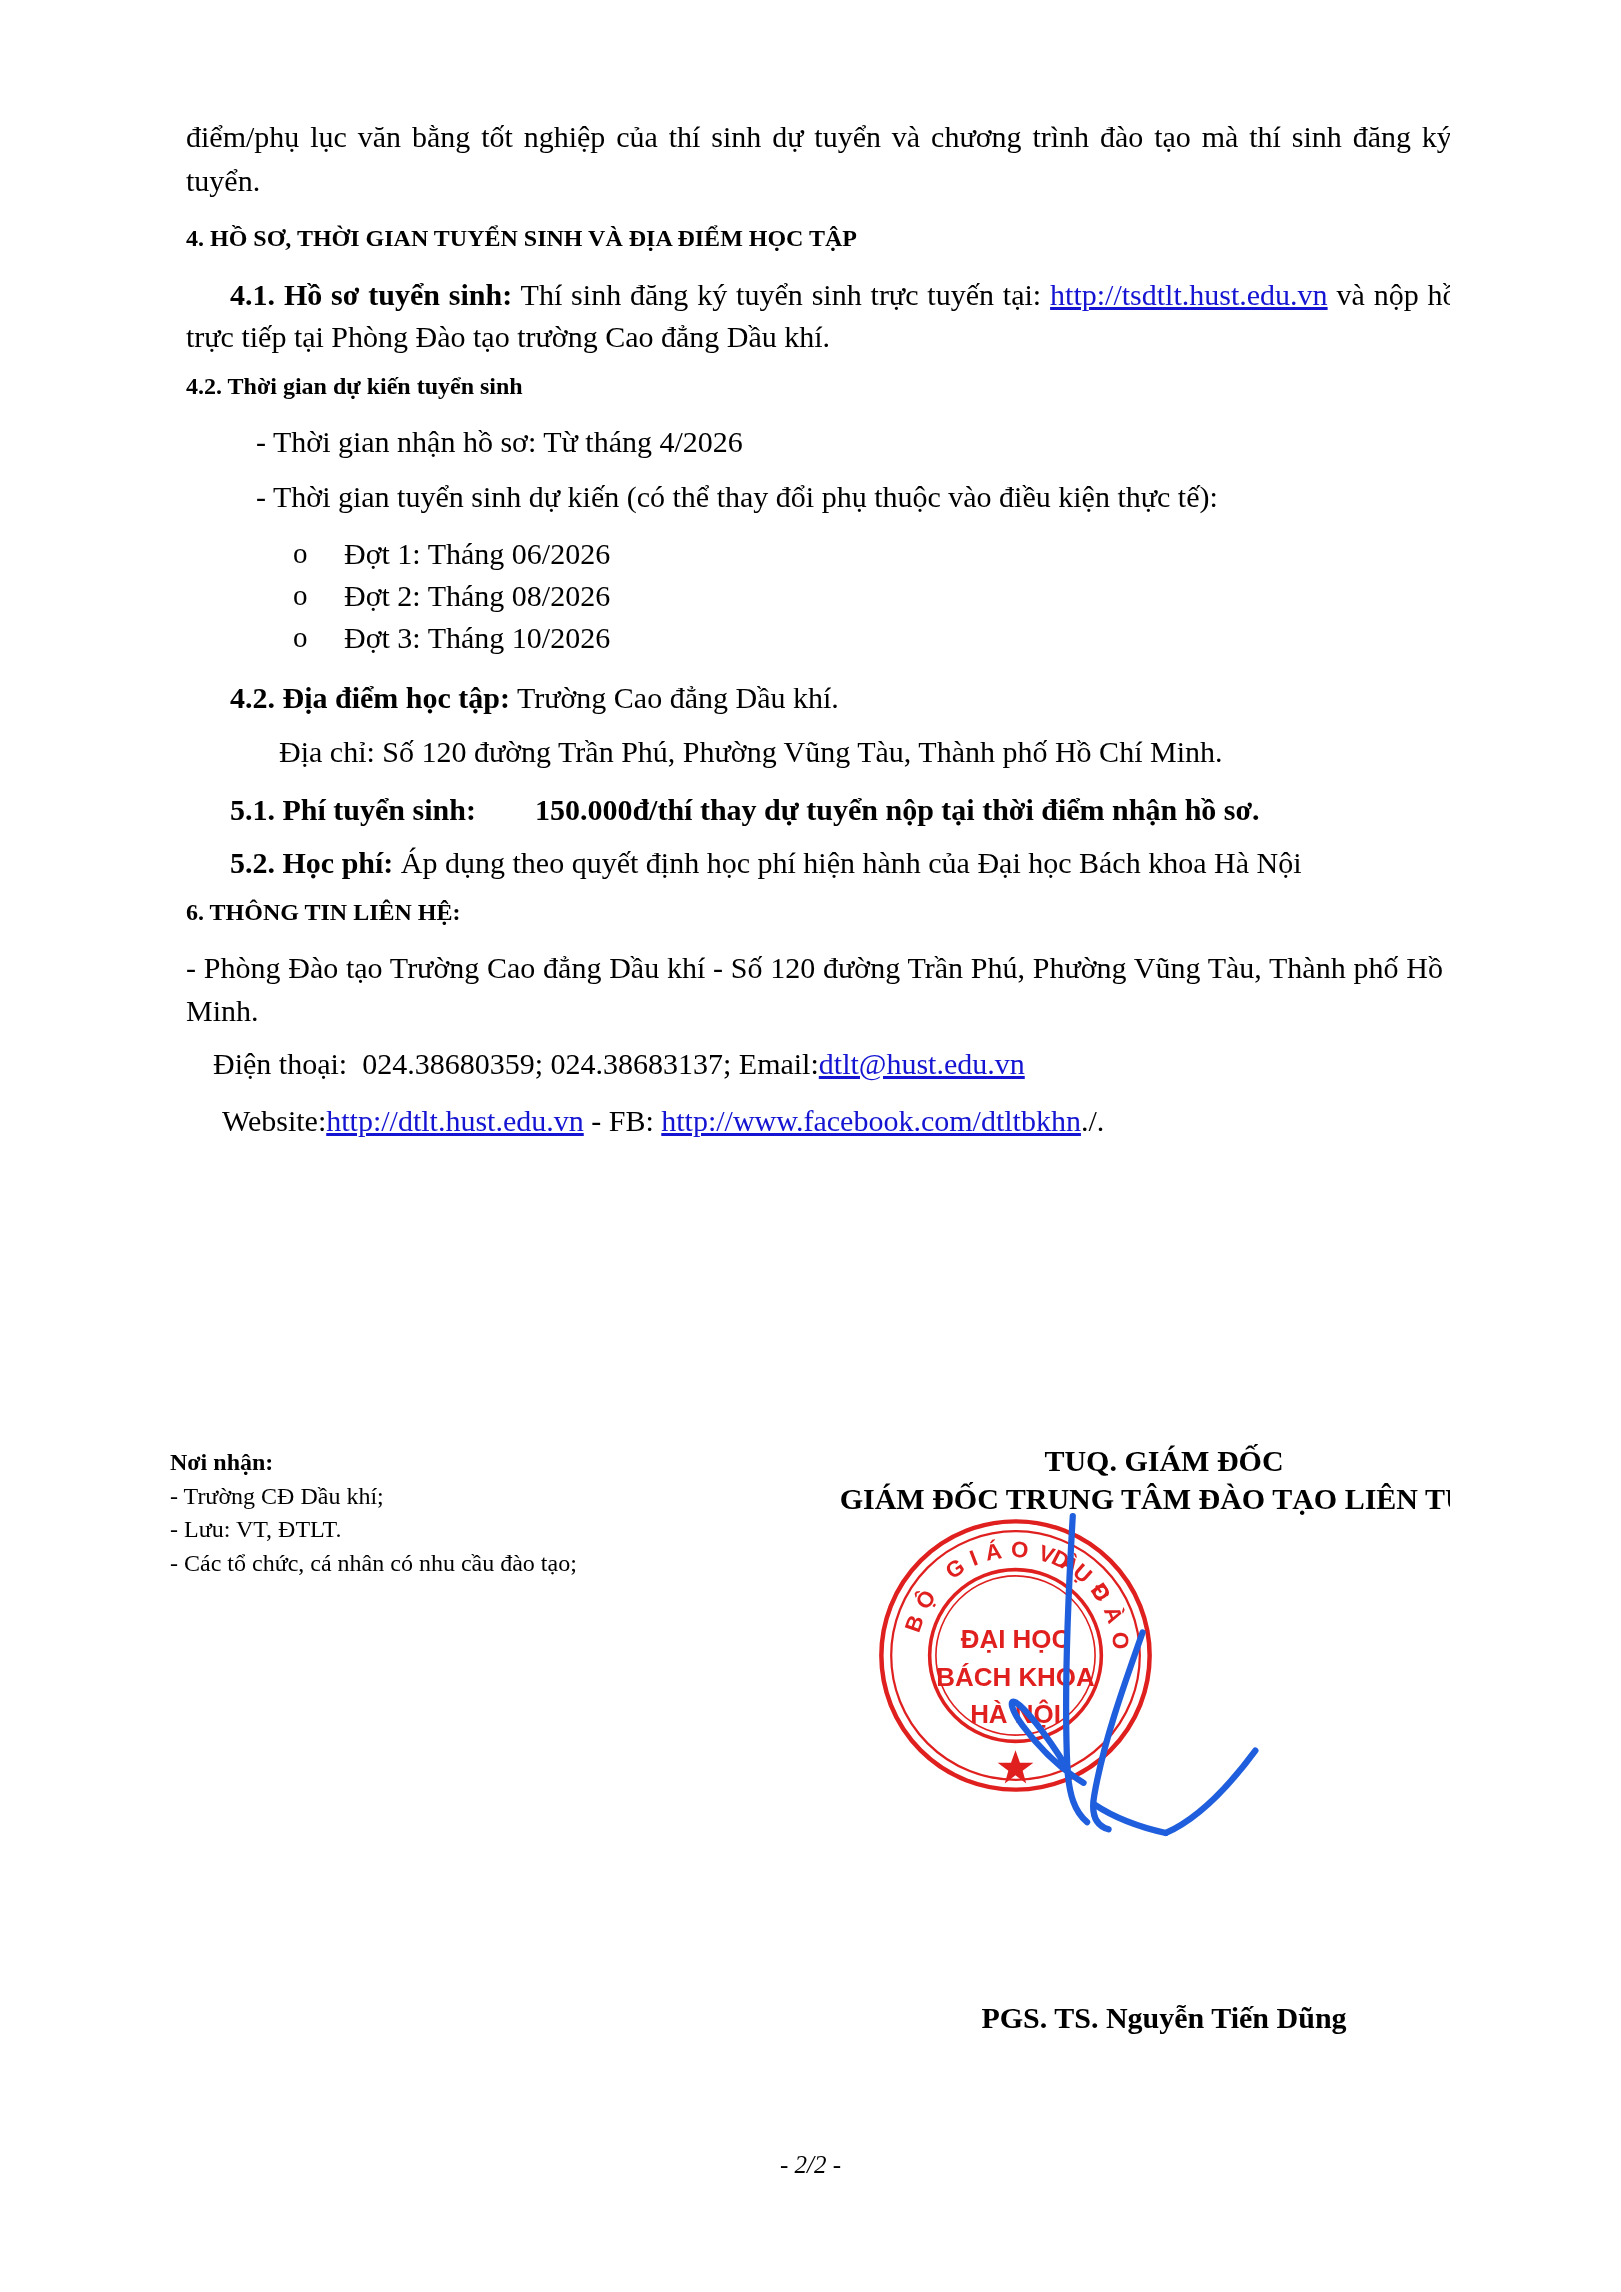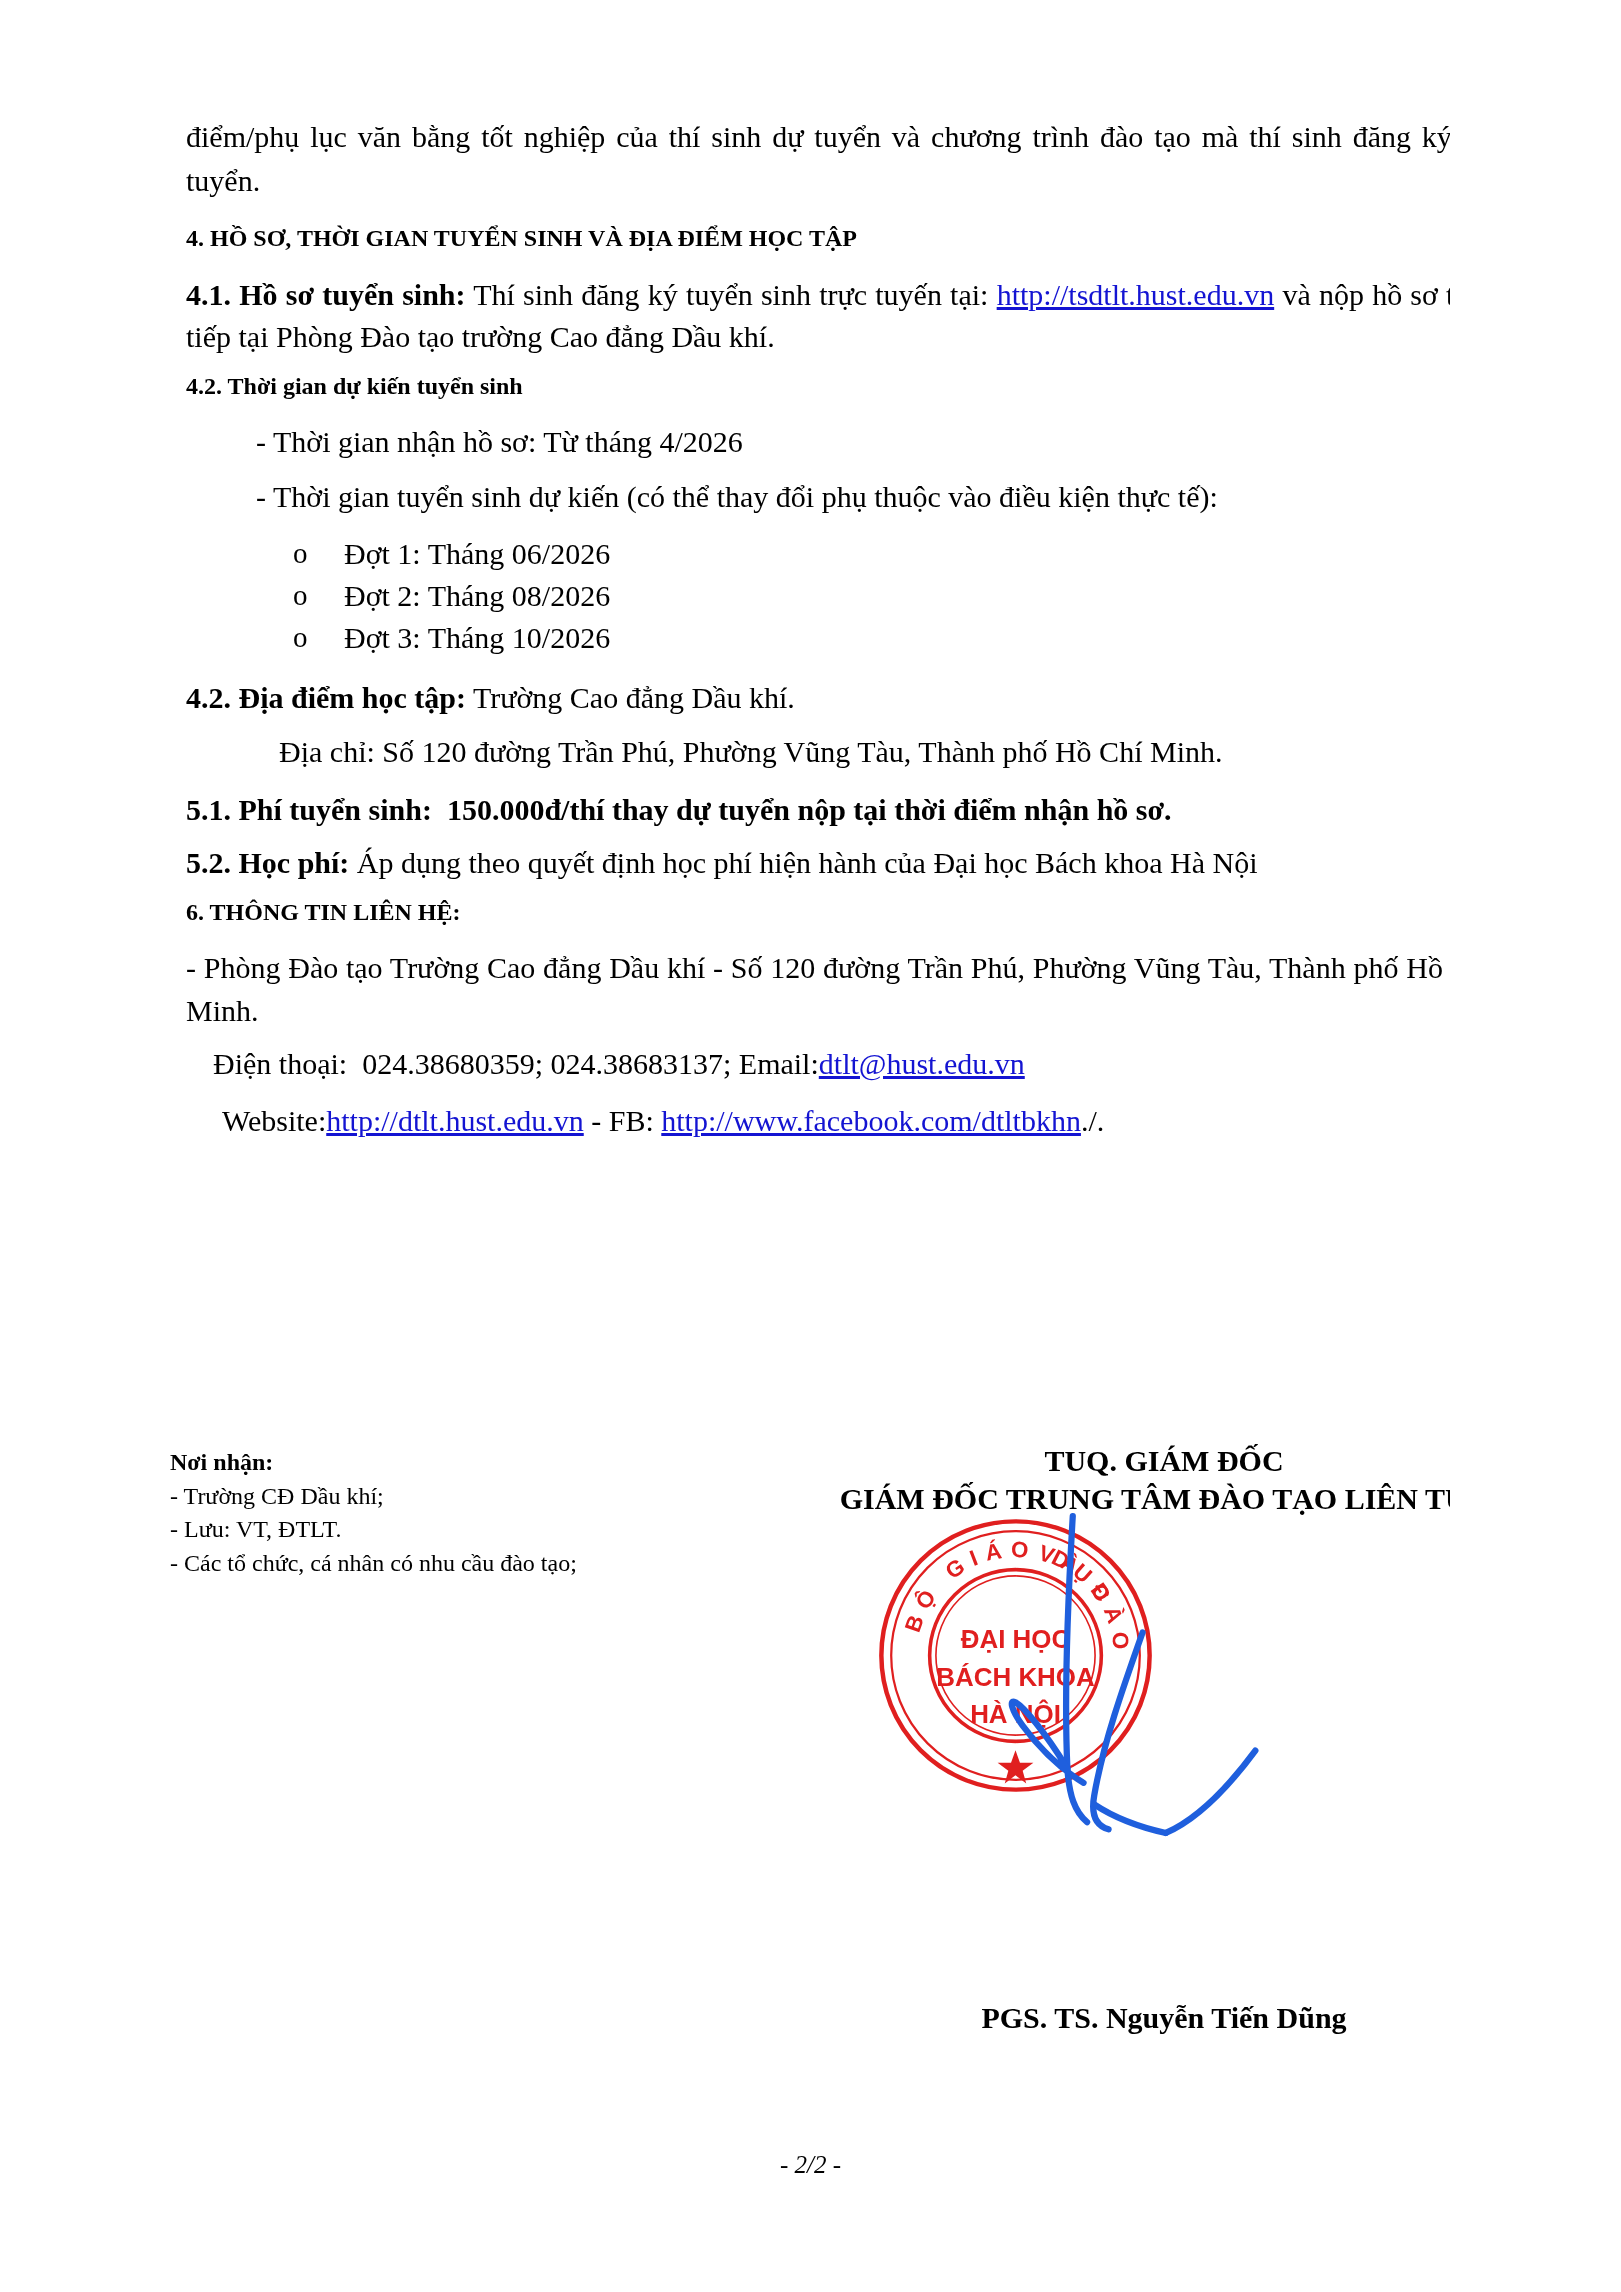--- a/index.html
+++ b/index.html
@@ -38,20 +38,21 @@
     margin-bottom: 19.7px;
   }
   .heading {
     font-size: 24px;
     font-weight: bold;
     line-height: 1.4;
     margin-bottom: 18px;
   }
   .sub-bold {
     font-weight: bold;
+    margin-left: 44px;
   }
   .indent-1 {
     padding-left: 70px;
     font-size: 30px;
     line-height: 1.42;
     margin-bottom: 12.5px;
   }
   .indent-center {
     padding-left: 93px;
     font-size: 30px;

